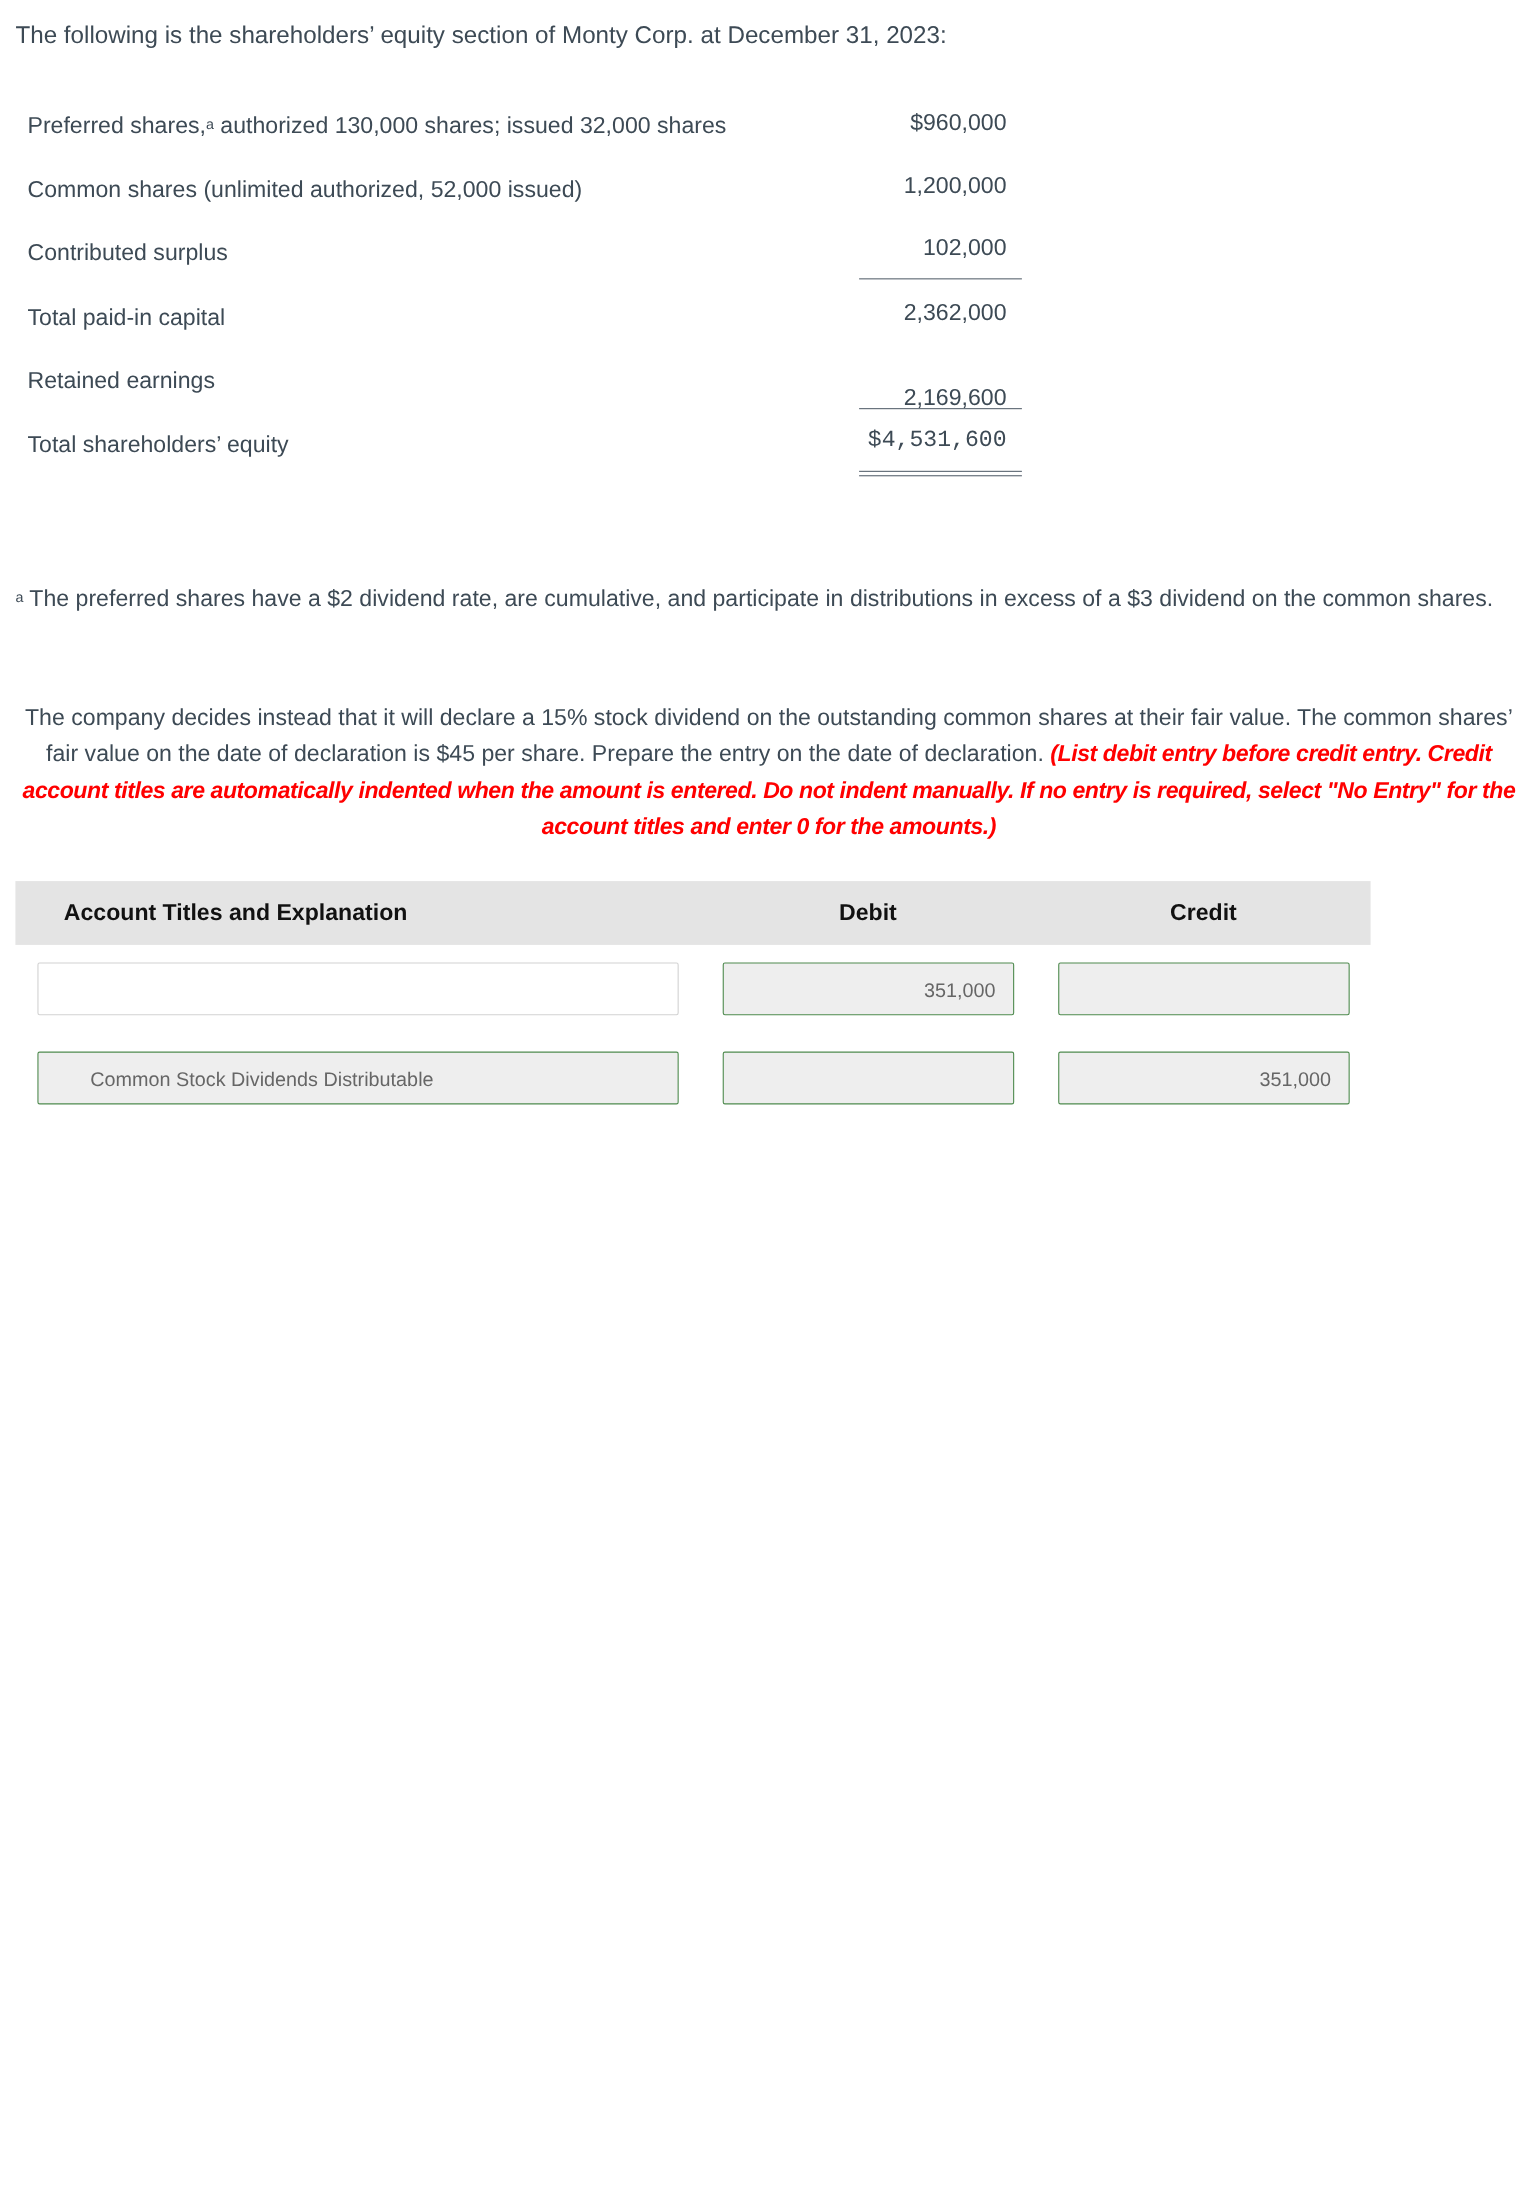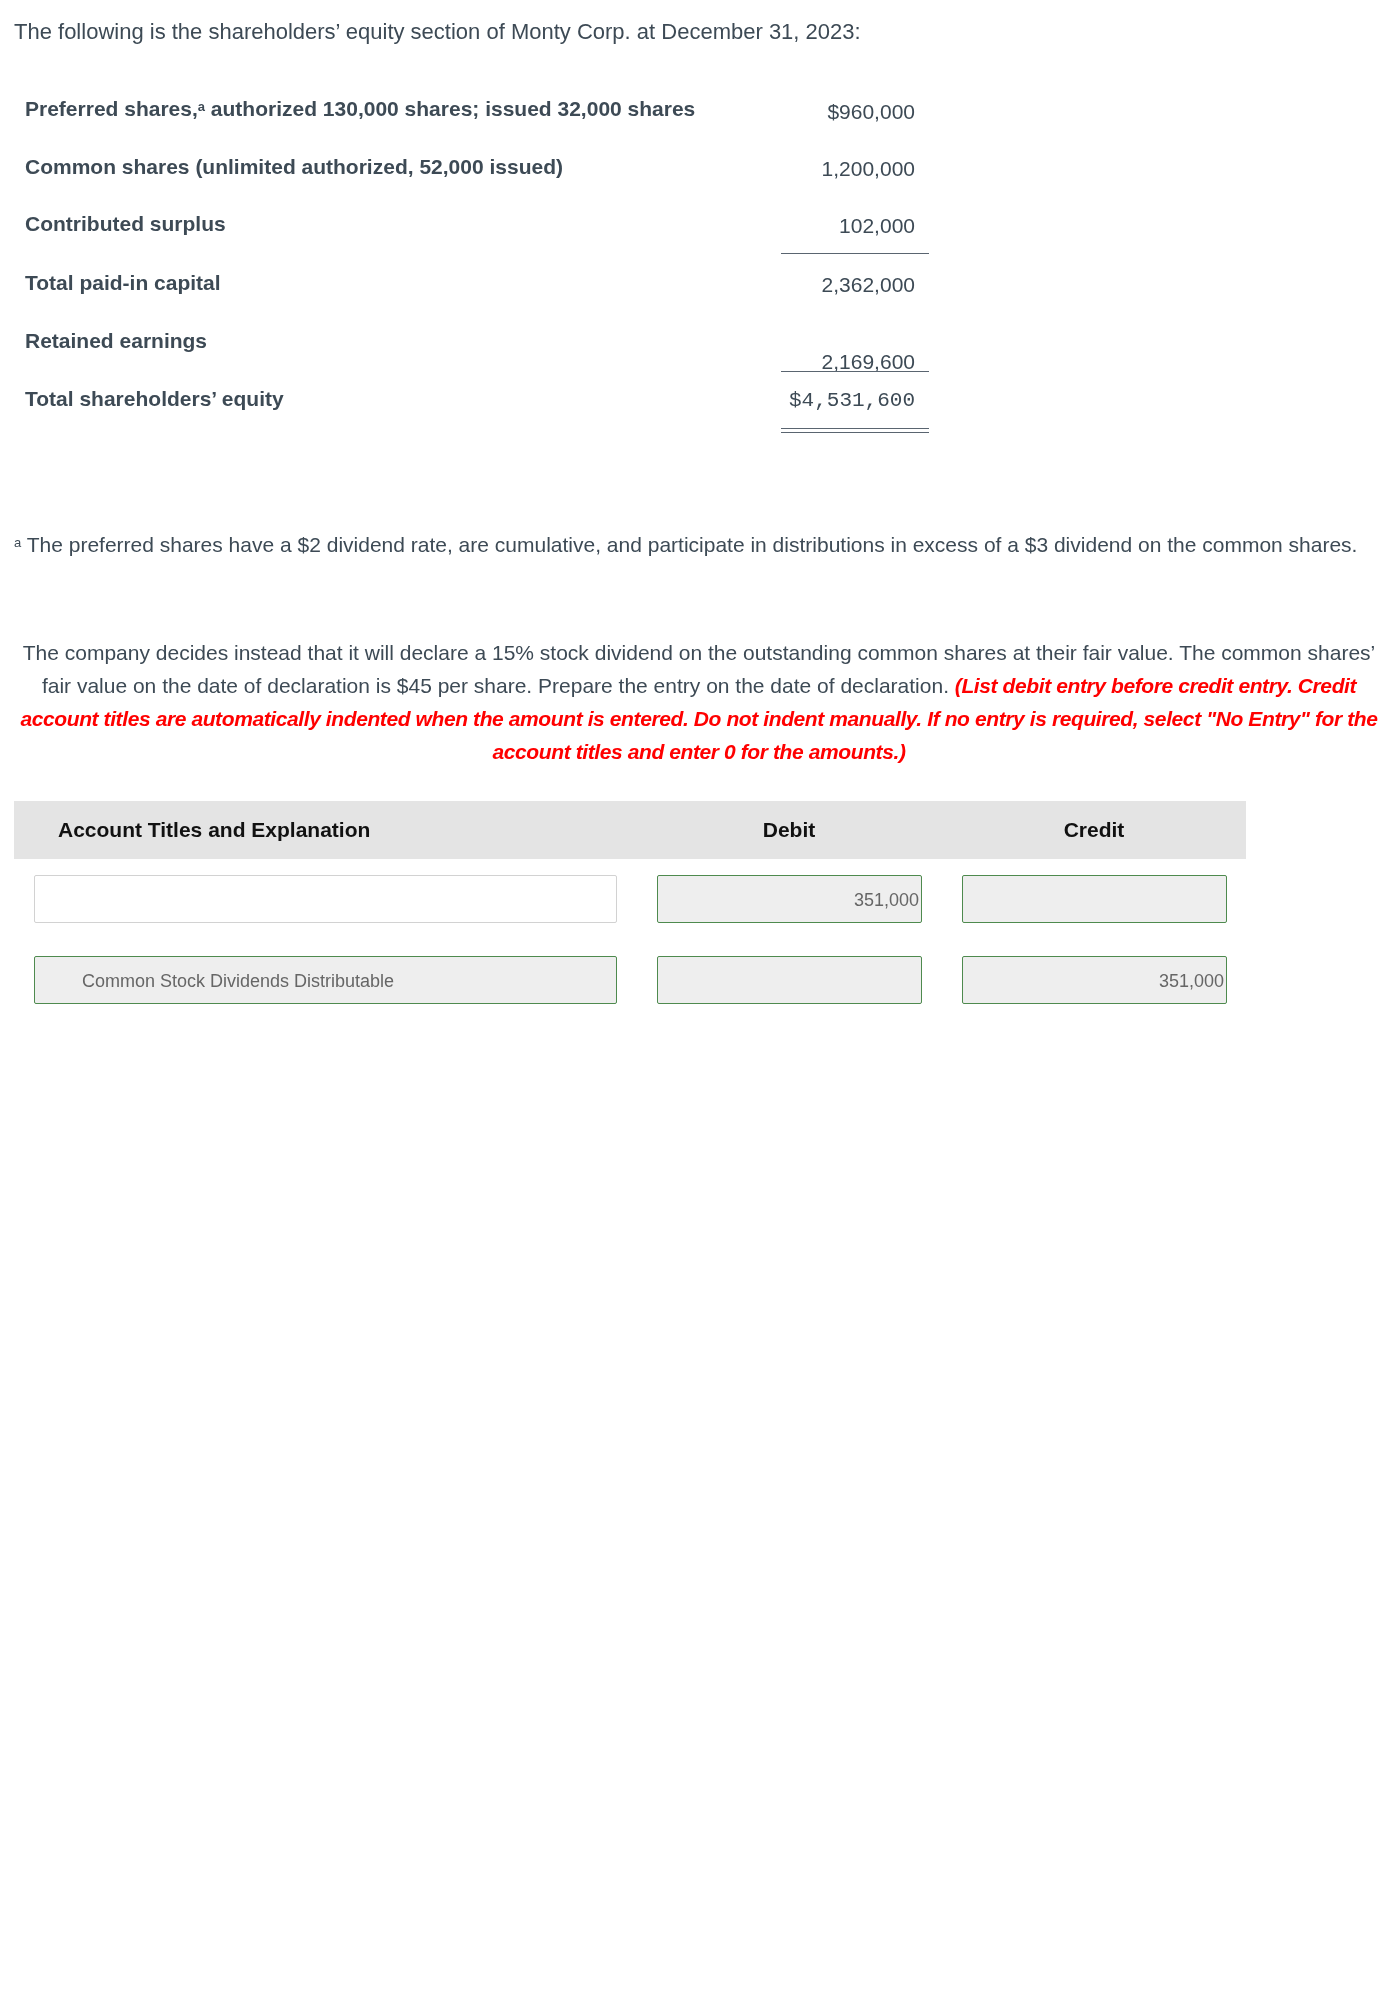--- a/index.html
+++ b/index.html
@@ -1,33 +1,33 @@
 <!DOCTYPE html>
 <html><head>
 <meta charset="utf-8">
 <style>
   html, body { margin:0; padding:0; background:#ffffff; }
   body { width:1396px; height:2000px; position:relative; overflow:hidden;
          font-family:"Liberation Sans", "DejaVu Sans", sans-serif; color:#3d4a55; }
   .abs { position:absolute; }
   .title { left:14px; top:18px; font-size:22px; line-height:28px; white-space:nowrap; }
-  .eq-label { left:25px; font-size:21px; line-height:24px; white-space:nowrap;font-weight:bold; }
+  .eq-label { left:25px; font-size:21px; line-height:36px; white-space:nowrap; }
   .eq-amount { right:481px; font-size:21px; line-height:28px; text-align:right; white-space:nowrap; }
   .sup { font-size:13px; vertical-align:top; position:relative; top:-2px; }
   .rule { left:781px; width:148px; height:0; border-top:1.5px solid #5a6570; }
   .rule-double { left:781px; width:148px; height:3px; border-top:1.5px solid #5a6570; border-bottom:1.5px solid #5a6570; }
   .para { left:14px; width:1370px; font-size:21px; line-height:33px;text-align:center; }
   .foot { left:14px; width:1370px; font-size:21px; line-height:34px; }
   .red { color:#ff0000; font-style:italic; font-weight:bold; letter-spacing:-0.4px; }
   .header-bar { left:14px; top:801px; width:1232px; height:58px; background:#e4e4e4; }
   .hcell { position:absolute; top:0; height:58px; line-height:58px; font-weight:bold; color:#111; font-size:21px; }
   .box { position:absolute; height:48px; box-sizing:border-box; border-radius:2px; font-size:18px; line-height:48px; color:#666; }
   .acct-empty { background:#fff; border:1px solid #d2d2d2; }
   .green { background:#eeeeee; border:1.5px solid #4e8a4e; }
-  .num { text-align:right; padding-right:2px; }
+  .num { text-align:right; padding-right:16px; }
   .acct-text { padding-left:47px; }
 </style>
 </head>
 <body>
 
 <div class="abs title">The following is the shareholders’ equity section of Monty Corp. at December 31, 2023:</div>
 
 <div>
   <div class="abs eq-label" style="top:97px;"><span>Preferred shares,</span><span class="sup">a</span><span> authorized 130,000 shares; issued 32,000 shares</span></div>
   <div class="abs eq-amount" style="top:98px;">$960,000</div>

